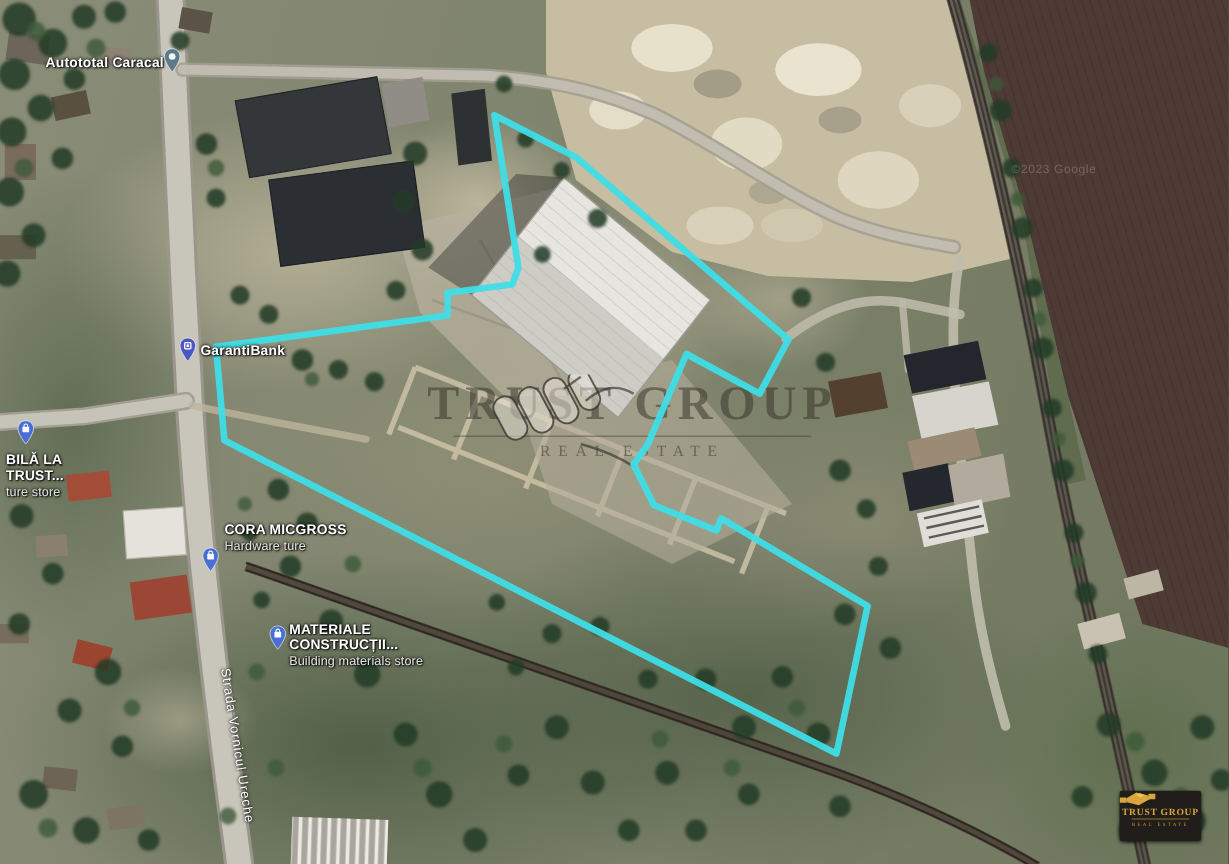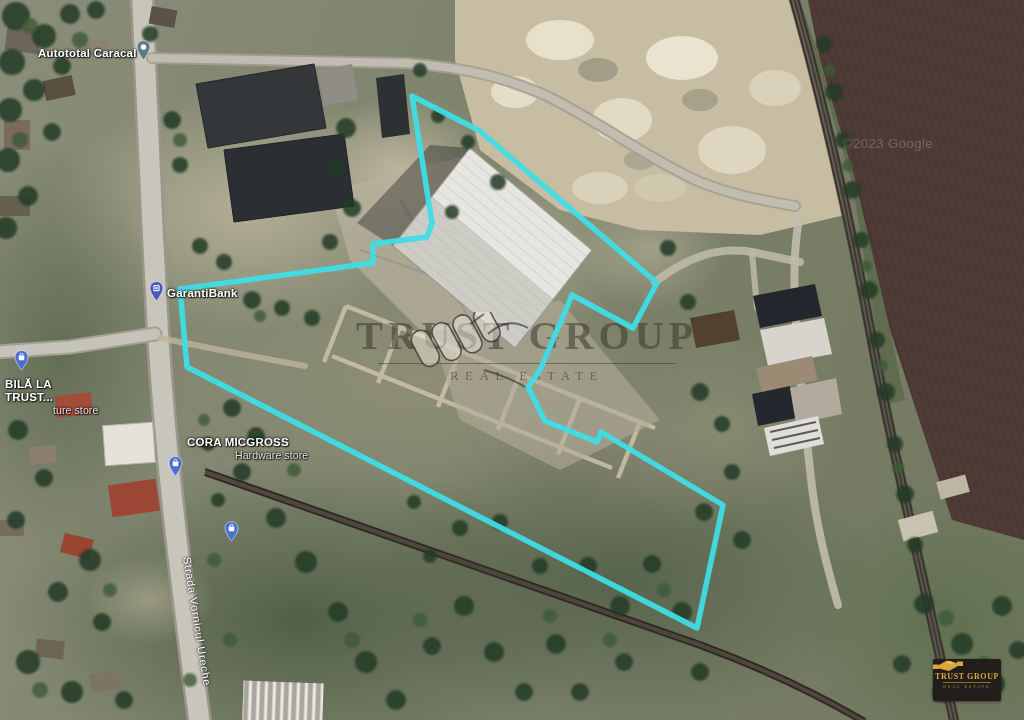--- a/index.html
+++ b/index.html
@@ -2,32 +2,32 @@
 <html><head>
 <meta charset="utf-8">
 <style>
   html,body{margin:0;padding:0;background:#222;}
   #stage{position:relative;width:1024px;height:720px;overflow:hidden;
          font-family:"Liberation Sans",sans-serif;
          background:linear-gradient(105deg,#8a8d77 0%,#7e836c 45%,#71785f 100%);}
   #stage svg{position:absolute;left:0;top:0;}
   .lbl{position:absolute;color:#fff;font-weight:700;font-size:11.5px;letter-spacing:.2px;line-height:13px;
        text-shadow:0 0 2px rgba(0,0,0,.95),0 0 3px rgba(0,0,0,.8),1px 1px 1px rgba(0,0,0,.7);white-space:nowrap;z-index:7;}
-  .lbl .sub{font-weight:400;font-size:10.5px;color:#e3e3e3;letter-spacing:.1px;margin-left:48px;}
+  .lbl .sub{font-weight:400;font-size:10.5px;color:#e3e3e3;letter-spacing:.1px;}
   .pin{position:absolute;z-index:7;width:15px;height:21px;}
   .street-lbl{position:absolute;left:193px;top:556px;transform:rotate(81deg);transform-origin:0 0;
        color:#fff;font-size:11px;font-weight:400;letter-spacing:.8px;white-space:nowrap;
        text-shadow:0 0 2px rgba(0,0,0,.9),0 0 3px rgba(0,0,0,.75);z-index:7;}
   #watermark{position:absolute;left:350px;top:312px;width:354px;text-align:center;z-index:5;
        color:rgba(58,54,45,.55);}
   #wm-title{font-family:"Liberation Serif",serif;font-weight:700;font-size:40px;letter-spacing:5px;white-space:nowrap;}
   #wm-line{height:1px;background:rgba(58,54,45,.5);width:298px;margin:4px auto 4px auto;}
   #wm-sub{font-family:"Liberation Serif",serif;font-size:13px;letter-spacing:6.5px;white-space:nowrap;}
   #wm-hands{margin:0 auto -6px auto;display:block;}
-  #attribution{position:absolute;left:843px;top:136px;z-index:4;font-size:13px;color:#e8e0d0;opacity:.25;letter-spacing:.5px;}
+  #attribution{position:absolute;left:843px;top:136px;z-index:4;font-size:10px;color:#e8e0d0;opacity:.25;letter-spacing:.5px;}
   #logo-card{position:absolute;left:933px;top:659px;width:68px;height:42px;background:#201d1b;border-radius:2px;
        z-index:8;display:flex;flex-direction:column;align-items:center;justify-content:center;
        box-shadow:0 1px 3px rgba(0,0,0,.5);}
   #logo-title{font-family:"Liberation Serif",serif;font-size:8px;font-weight:700;color:#d8a63c;letter-spacing:.6px;margin-top:1px;white-space:nowrap;}
   #logo-sub{font-family:"Liberation Serif",serif;font-size:4px;color:#c9992e;letter-spacing:2px;margin-top:1px;
        border-top:.5px solid rgba(216,166,60,.6);padding-top:1px;white-space:nowrap;}
   #boundary-svg{z-index:6;pointer-events:none;}
 </style>
 </head>
 <body>
@@ -366,28 +366,33 @@
     <div class="sub">ture store</div>
   </div>
 
   <svg class="pin" style="left:168px;top:456px;" viewBox="0 0 24 34">
     <path d="M12 1C6 1 1.5 5.6 1.5 11.5c0 8 10.5 21 10.5 21s10.5-13 10.5-21C22.5 5.6 18 1 12 1z" fill="#4a6fd4" stroke="rgba(255,255,255,.85)" stroke-width="1"></path>
     <path d="M9.5 9.5V7.8a2.5 2.5 0 0 1 5 0v1.7" fill="none" stroke="#fff" stroke-width="1.4"></path>
     <rect x="7.5" y="9" width="9" height="7.5" rx="1" fill="#fff"></rect>
   </svg>
   <div class="lbl" style="left:187px;top:436px;">
     <div>CORA MICGROSS</div>
-    <div class="sub">Hardware store</div>
+    <div class="sub">Hardware ture</div>
   </div>
 
   <svg class="pin" style="left:224px;top:521px;" viewBox="0 0 24 34">
     <path d="M12 1C6 1 1.5 5.6 1.5 11.5c0 8 10.5 21 10.5 21s10.5-13 10.5-21C22.5 5.6 18 1 12 1z" fill="#4a6fd4" stroke="rgba(255,255,255,.85)" stroke-width="1"></path>
     <path d="M9.5 9.5V7.8a2.5 2.5 0 0 1 5 0v1.7" fill="none" stroke="#fff" stroke-width="1.4"></path>
     <rect x="7.5" y="9" width="9" height="7.5" rx="1" fill="#fff"></rect>
   </svg>
+  <div class="lbl" style="left:241px;top:519px;">
+    <div>MATERIALE</div>
+    <div>CONSTRUCȚII...</div>
+    <div class="sub">Building materials store</div>
+  </div>
 
   <div class="street-lbl">
     <span>Strada Vornicul Ureche</span>
   </div>
 
   <div id="attribution">©2023 Google</div>
 
   <div id="logo-card">
     <svg width="30" height="13" viewBox="0 0 30 13">
       <g fill="#d8a63c">

